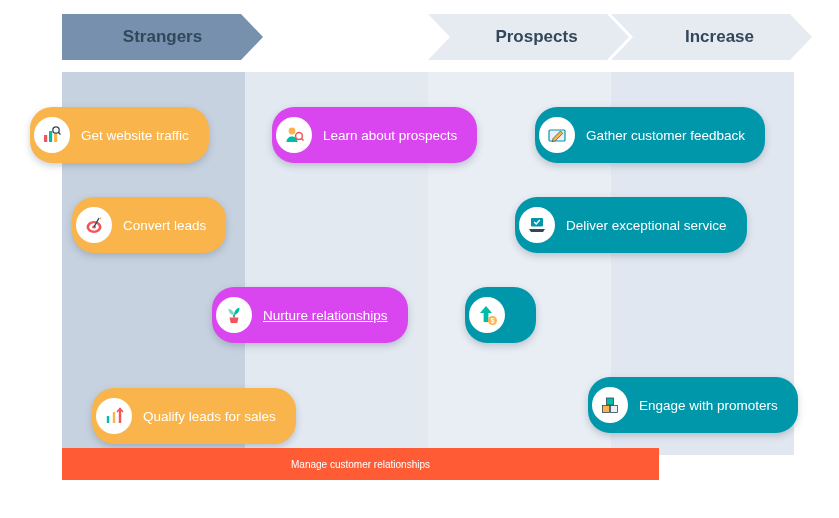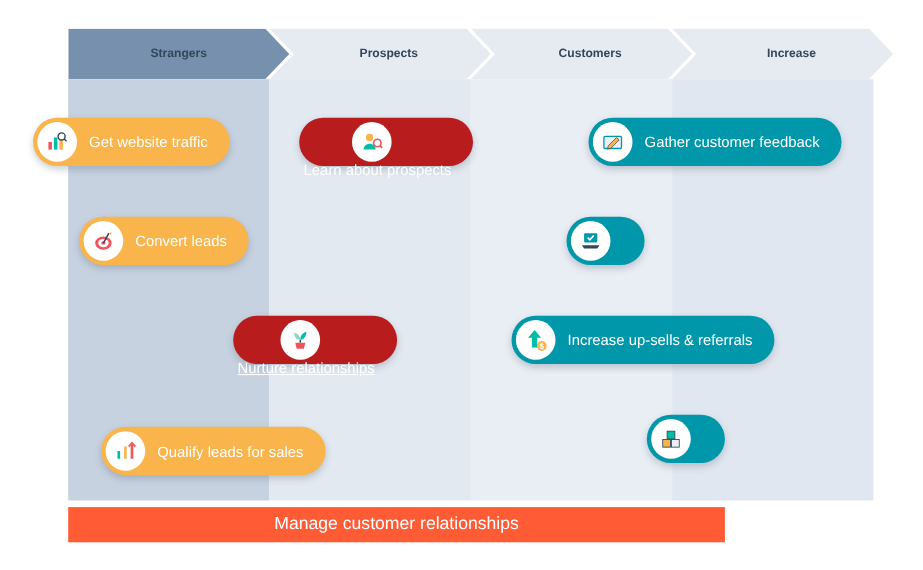--- a/index.html
+++ b/index.html
@@ -2,81 +2,78 @@
 <html><head>
 <meta charset="utf-8">
 <style>
   html,body{margin:0;padding:0;background:#ffffff;}
   .canvas{
     position:relative;width:839px;height:518px;background:#ffffff;overflow:hidden;
     font-family:"Liberation Sans", sans-serif;
   }
   
   .stage{
-    position:absolute;top:26px;height:46px;width:201px;
+    position:absolute;top:14px;height:46px;width:201px;
     display:flex;align-items:center;justify-content:center;
-    font-size:11px;font-weight:bold;color:#33475b;
+    font-size:17px;font-weight:bold;color:#33475b;
   }
   .stage-first{
     background:#7690ad;
     clip-path:polygon(0 0, calc(100% - 22px) 0, 100% 50%, calc(100% - 22px) 100%, 0 100%);
   }
   .stage-rest{
     background:#e6ebf2;
     clip-path:polygon(0 0, calc(100% - 22px) 0, 100% 50%, calc(100% - 22px) 100%, 0 100%, 22px 50%);
     padding-left:16px;box-sizing:border-box;
   }
   
   .col{position:absolute;top:72px;height:383px;width:183px;}
   .col-0{left:62px;background:#c7d2e0;}
   .col-1{left:245px;background:#e3e9f1;}
   .col-2{left:428px;background:#e9edf4;}
   .col-3{left:611px;background:#e1e7f0;}
   
   .pill{
-    position:absolute;height:44px;border-radius:22px;
+    position:absolute;height:56px;border-radius:22px;
     display:flex;align-items:center;
     padding:4px 20px 4px 4px;box-sizing:border-box;
     color:#ffffff;font-size:13.5px;white-space:nowrap;
     box-shadow:0 3px 7px rgba(51,71,91,.25);
   }
   .pill-orange{background:#f9b44b;}
-  .pill-green{background:#b91c1c;flex-direction:column;}
+  .pill-green{background:#d946ef;}
   .pill-dark{background:#0097ab;}
   .icon-circle{
     width:36px;height:36px;border-radius:50%;background:#ffffff;
     display:flex;align-items:center;justify-content:center;
     margin-right:11px;flex:0 0 auto;overflow:hidden;
   }
   .icon-circle svg{display:block;}
   
   .footer{
-    position:absolute;left:62px;top:461px;width:597px;height:32px;
-    background:#ff5c35;color:#ffffff;font-size:16px;
+    position:absolute;left:62px;top:448px;width:597px;height:32px;
+    background:#ff5c35;color:#ffffff;font-size:10px;
     display:flex;align-items:center;justify-content:center;
   }
 </style>
 </head>
 <body>
 
 <div class="canvas">
 
   <div class="col col-0"></div>
   <div class="col col-1"></div>
   <div class="col col-2"></div>
   <div class="col col-3"></div>
 
   <div class="stage stage-first" style="left:62px;">
       <span>Strangers</span>
     </div>
-  <div class="stage stage-rest" style="left:245px;">
+  <div class="stage stage-rest" style="left:428px;">
       <span>Prospects</span>
-    </div>
-  <div class="stage stage-rest" style="left:428px;">
-      <span>Customers</span>
     </div>
   <div class="stage stage-rest" style="left:611px;">
       <span>Increase</span>
     </div>
 
   <div class="pill pill-orange" style="left:30px;top:107px;">
     <span class="icon-circle">
       <svg width="22" height="22" viewBox="0 0 22 22">
           <rect x="3" y="11" width="3.2" height="7" fill="#f2545b"></rect>
           <rect x="8" y="7" width="3.2" height="11" fill="#00bda5"></rect>
@@ -125,20 +122,21 @@
 
 
   <div class="pill pill-dark" style="left:515px;top:197px;">
     <span class="icon-circle">
       <svg width="22" height="22" viewBox="0 0 22 22">
           <rect x="5" y="4" width="12" height="8.5" rx="1" fill="#0097ab"></rect>
           <path d="M8.2 8 l2 2 3.6-4" stroke="#ffffff" stroke-width="1.4" fill="none"></path>
           <path d="M3 15 h16 l-2 3 H5 z" fill="#33475b"></path>
         </svg>
     </span>
+    <span>Deliver exceptional service</span>
   </div>
 
   <div class="pill pill-green" style="left:212px;top:287px;text-decoration:underline;">
     <span class="icon-circle">
       <svg width="22" height="22" viewBox="0 0 22 22">
           <path d="M11 11 C11 7 13 4.5 16.5 3.5 C16.5 8 14 10.5 11 11" fill="#00bda5"></path>
           <path d="M11 11 C11 8 9 5.5 5.5 4.5 C5.5 9 8 11 11 11" fill="#7fd8c6"></path>
           <line x1="11" y1="11" x2="11" y2="13.5" stroke="#33475b" stroke-width="1.3"></line>
           <path d="M6.5 13.5 h9 l-1.2 5.5 h-6.6 z" fill="#f2545b"></path>
         </svg>
@@ -147,21 +145,20 @@
   </div>
 
   <div class="pill pill-dark" style="left:465px;top:287px;">
     <span class="icon-circle">
       <svg width="22" height="22" viewBox="0 0 22 22">
           <path d="M10 2 L16 9 h-3.6 v9 h-4.8 V9 H4 z" fill="#00bda5"></path>
           <circle cx="16.5" cy="16.5" r="4.5" fill="#f9b44b"></circle>
           <text x="16.5" y="19.3" font-size="7.5" font-weight="bold" fill="#ffffff" text-anchor="middle" font-family="Liberation Sans, sans-serif">$</text>
         </svg>
     </span>
-    <span>Increase up-sells &amp; referrals</span>
   </div>
 
   <div class="pill pill-orange" style="left:92px;top:377px;margin-top:11px;">
     <span class="icon-circle">
       <svg width="22" height="22" viewBox="0 0 22 22">
           <line x1="5" y1="18" x2="5" y2="11" stroke="#00bda5" stroke-width="2.4"></line>
           <line x1="11" y1="18" x2="11" y2="7" stroke="#f9b44b" stroke-width="2.4"></line>
           <line x1="17" y1="18" x2="17" y2="5" stroke="#f2545b" stroke-width="2.4"></line>
           <path d="M14 7 L17 3.5 L20 7" fill="none" stroke="#f2545b" stroke-width="1.6"></path>
         </svg>
@@ -171,19 +168,20 @@
 
 
   <div class="pill pill-dark" style="left:588px;top:377px;">
     <span class="icon-circle">
       <svg width="22" height="22" viewBox="0 0 22 22">
           <rect x="3.5" y="11.5" width="7" height="7" fill="#f9b44b" stroke="#33475b" stroke-width="0.8"></rect>
           <rect x="11.5" y="11.5" width="7" height="7" fill="#eaf0f6" stroke="#33475b" stroke-width="0.8"></rect>
           <rect x="7.5" y="4" width="7" height="7" fill="#00bda5" stroke="#33475b" stroke-width="0.8"></rect>
         </svg>
     </span>
+    <span>Engage with promoters</span>
   </div>
 
   <div class="footer">
     <span>Manage customer relationships</span>
   </div>
 
 </div>
 
 </body></html>

